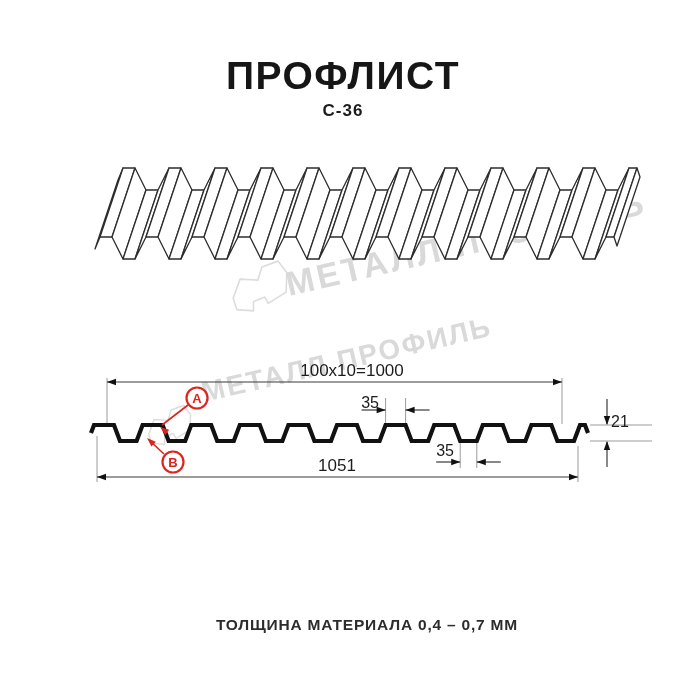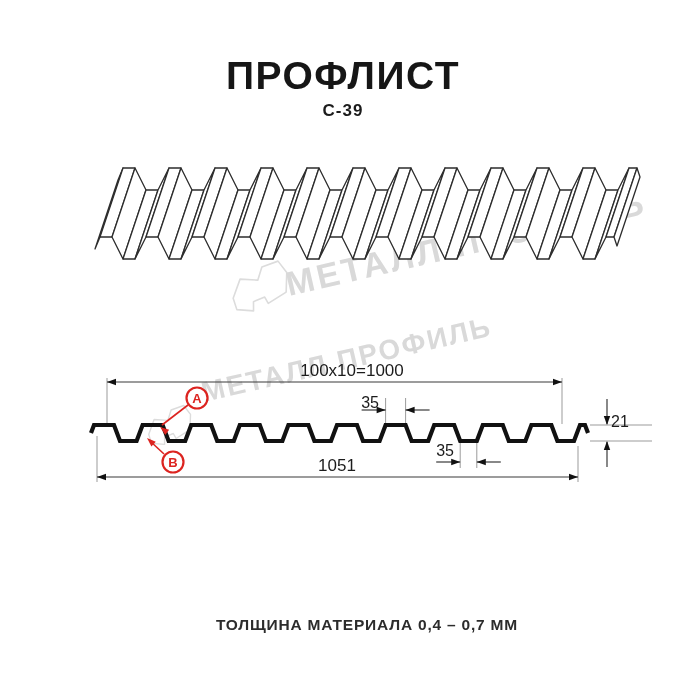--- a/index.html
+++ b/index.html
@@ -148,14 +148,14 @@
       <text class="marker" x="197" y="402.5" text-anchor="middle" fill="#dc2420">A</text>
     </g>
     <g>
       <circle cx="173" cy="462" r="10.5" fill="#ffffff" stroke="#dc2420" stroke-width="2.2"></circle>
       <text class="marker" x="173" y="466.5" text-anchor="middle" fill="#dc2420">B</text>
     </g>
   </g>
 </svg>
 
 <div id="title" class="abs">ПРОФЛИСТ</div>
-<div id="subtitle" class="abs">С-39</div>
+<div id="subtitle" class="abs">С-36</div>
 <div id="footer" class="abs">ТОЛЩИНА МАТЕРИАЛА 0,4 – 0,7 ММ</div>
 
 </body></html>

